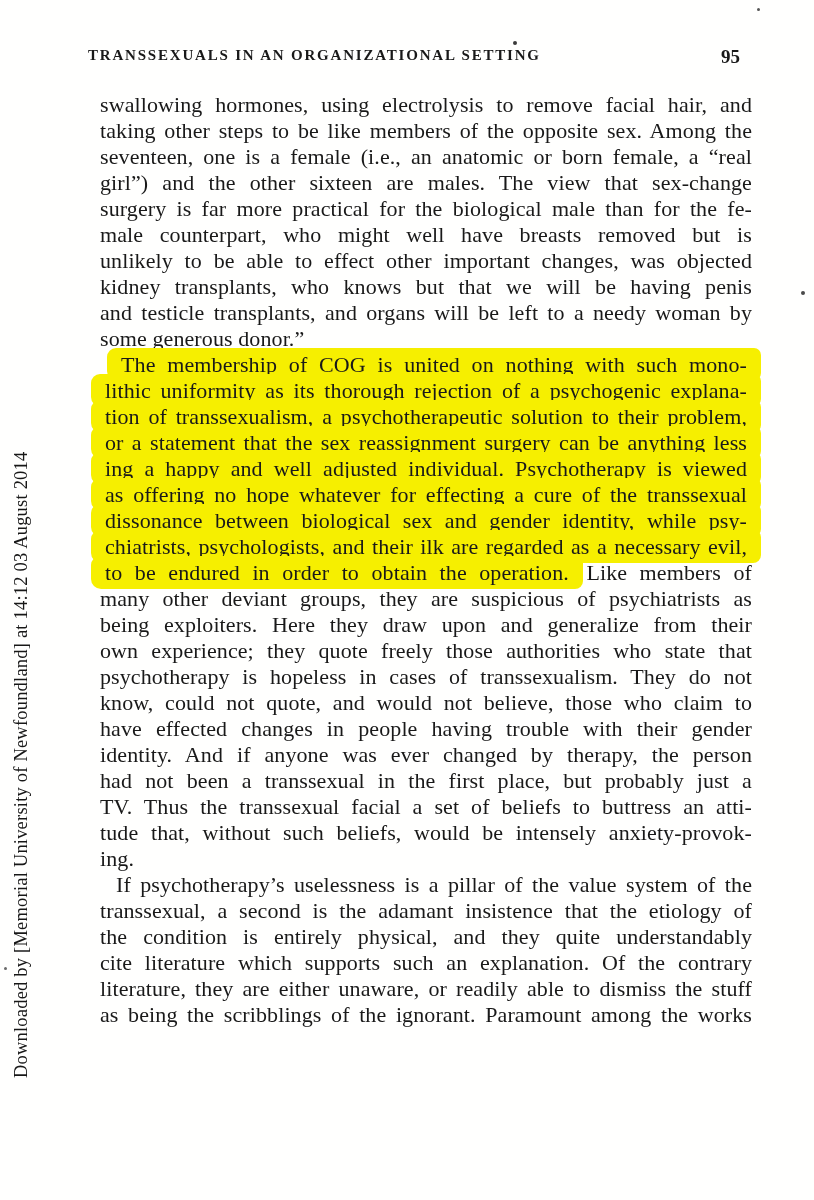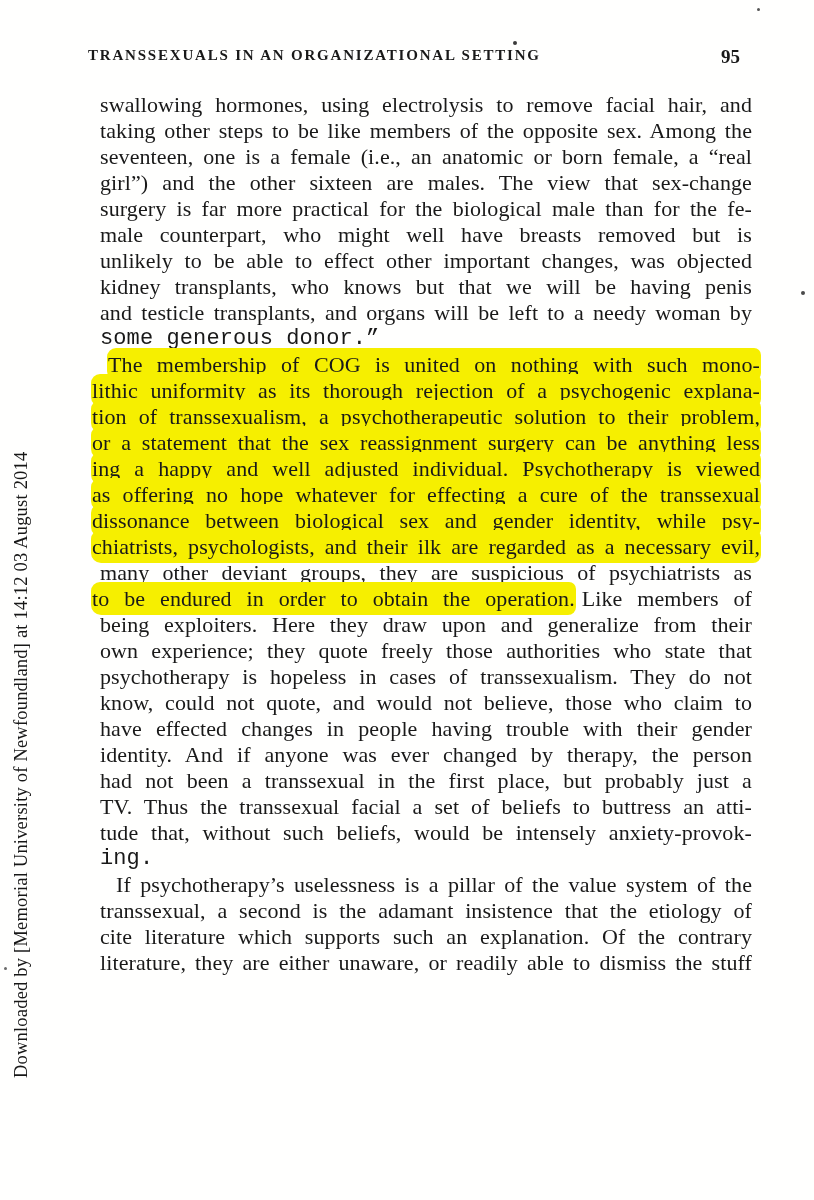--- a/index.html
+++ b/index.html
@@ -70,28 +70,27 @@
   }
   .line {
     height: 26px;
     text-align: justify;
     text-align-last: justify;
     -moz-text-align-last: justify;
   }
   .line.indent { padding-left: 16px; }
   .line.last {
     text-align-last: left;
-    font-family: Liberation Mono, monospace;
     -moz-text-align-last: left;
   }
 
   
   .hl {
     background: var(--hl, #f6ef00);
-    padding: 4px 1px;
+    padding: 4px 14px;
     margin: 0 -9px;
     border-radius: 9px 7px 8px 10px;
   }
 
   
   .speck {
     position: absolute;
     background: #3a3a3a;
     border-radius: 50%;
   }
@@ -124,36 +123,38 @@
       <div class="line"><span>and testicle transplants, and organs will be left to a needy woman by</span></div>
       <div class="line last"><span>some generous donor.”</span></div>
       <div class="line indent"><span class="hl">The membership of COG is united on nothing with such mono-</span></div>
       <div class="line"><span class="hl">lithic uniformity as its thorough rejection of a psychogenic explana-</span></div>
       <div class="line"><span class="hl">tion of transsexualism, a psychotherapeutic solution to their problem,</span></div>
       <div class="line"><span class="hl">or a statement that the sex reassignment surgery can be anything less</span></div>
       <div class="line"><span class="hl">ing a happy and well adjusted individual. Psychotherapy is viewed</span></div>
       <div class="line"><span class="hl">as offering no hope whatever for effecting a cure of the transsexual</span></div>
       <div class="line"><span class="hl">dissonance between biological sex and gender identity, while psy-</span></div>
       <div class="line"><span class="hl">chiatrists, psychologists, and their ilk are regarded as a necessary evil,</span></div>
+      <div class="line"><span class="hl">to be endured in order to obtain the operation.</span><span> Like members of</span></div>
       <div class="line"><span>many other deviant groups, they are suspicious of psychiatrists as</span></div>
-      <div class="line"><span class="hl">to be endured in order to obtain the operation.</span><span> Like members of</span></div>
       <div class="line"><span>being exploiters. Here they draw upon and generalize from their</span></div>
       <div class="line"><span>own experience; they quote freely those authorities who state that</span></div>
       <div class="line"><span>psychotherapy is hopeless in cases of transsexualism. They do not</span></div>
       <div class="line"><span>know, could not quote, and would not believe, those who claim to</span></div>
       <div class="line"><span>have effected changes in people having trouble with their gender</span></div>
       <div class="line"><span>identity. And if anyone was ever changed by therapy, the person</span></div>
       <div class="line"><span>had not been a transsexual in the first place, but probably just a</span></div>
       <div class="line"><span>TV. Thus the transsexual facial a set of beliefs to buttress an atti-</span></div>
       <div class="line"><span>tude that, without such beliefs, would be intensely anxiety-provok-</span></div>
       <div class="line last"><span>ing.</span></div>
       <div class="line indent"><span>If psychotherapy’s uselessness is a pillar of the value system of the</span></div>
       <div class="line"><span>transsexual, a second is the adamant insistence that the etiology of</span></div>
+      <div class="line"><span>the condition is entirely physical, and they quite understandably</span></div>
       <div class="line"><span>cite literature which supports such an explanation. Of the contrary</span></div>
       <div class="line"><span>literature, they are either unaware, or readily able to dismiss the stuff</span></div>
+      <div class="line"><span>as being the scribblings of the ignorant. Paramount among the works</span></div>
     </div>
 
   <div class="speck s1"></div>
   <div class="speck s2"></div>
   <div class="speck s3"></div>
   <div class="speck s4"></div>
 
 </div>
 
 </body></html>

